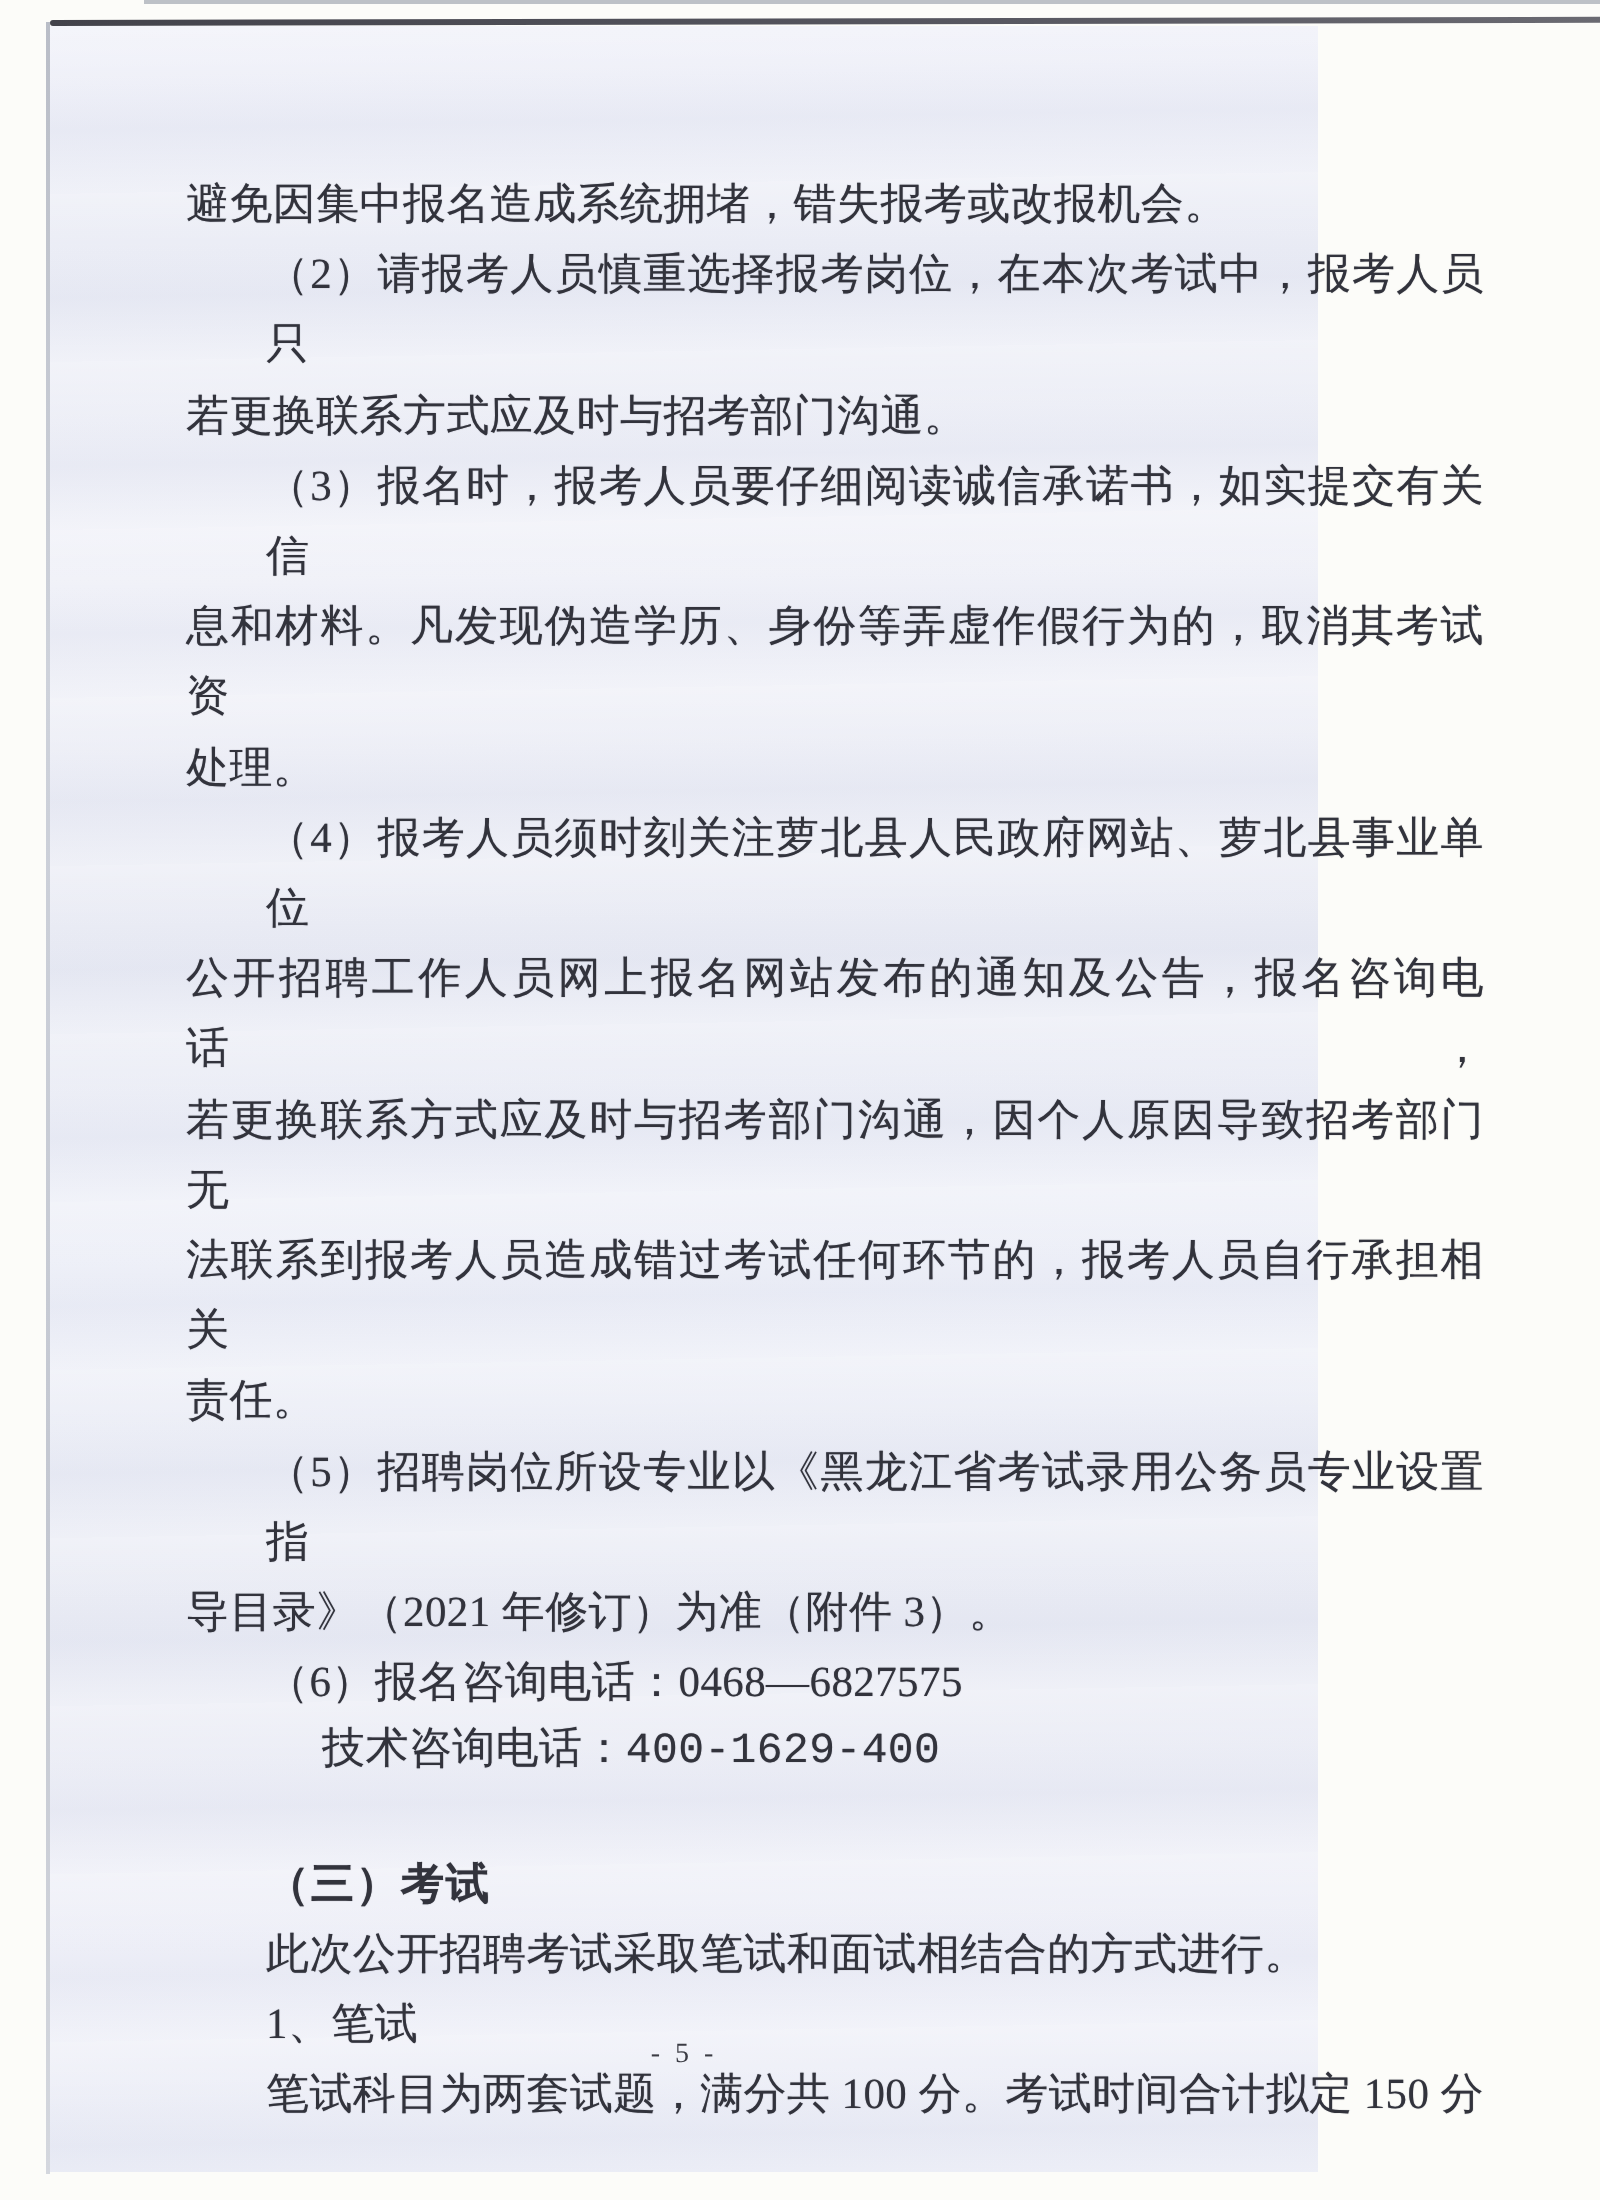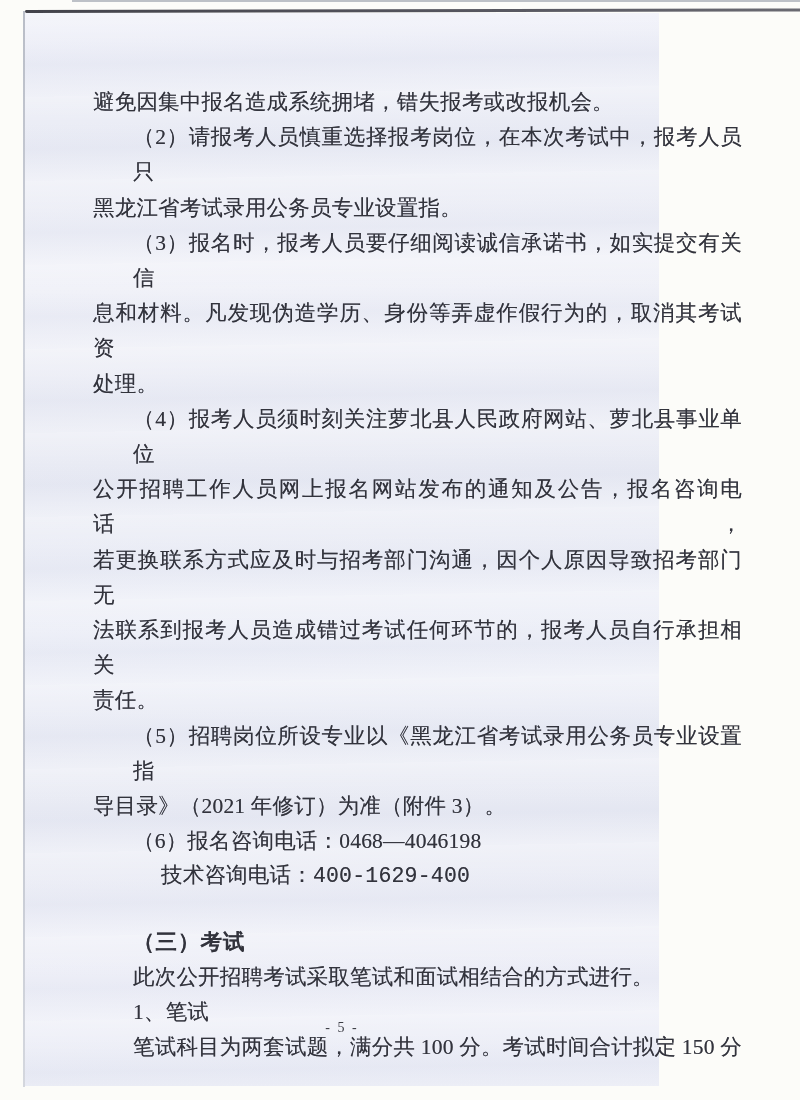--- a/index.html
+++ b/index.html
@@ -62,32 +62,32 @@
 </head>
 <body>
 
 <div class="page">
   <div class="top-faint-line"></div>
   <div class="paper">
     <div class="textblock">
 
     <div class="line">避免因集中报名造成系统拥堵，错失报考或改报机会。</div>
         <div class="line i1 fill">（2）请报考人员慎重选择报考岗位，在本次考试中，报考人员只</div>
-        <div class="line">黑龙江省考试录用公务员专业设置指。</div>
+        <div class="line">若更换联系方式应及时与招考部门沟通。</div>
         <div class="line i1 fill">（3）报名时，报考人员要仔细阅读诚信承诺书，如实提交有关信</div>
         <div class="line fill">息和材料。凡发现伪造学历、身份等弄虚作假行为的，取消其考试资</div>
         <div class="line">处理。</div>
         <div class="line i1 fill">（4）报考人员须时刻关注萝北县人民政府网站、萝北县事业单位</div>
         <div class="line fill">公开招聘工作人员网上报名网站发布的通知及公告，报名咨询电话，</div>
         <div class="line fill">若更换联系方式应及时与招考部门沟通，因个人原因导致招考部门无</div>
         <div class="line fill">法联系到报考人员造成错过考试任何环节的，报考人员自行承担相关</div>
         <div class="line">责任。</div>
         <div class="line i1 fill">（5）招聘岗位所设专业以《黑龙江省考试录用公务员专业设置指</div>
         <div class="line">导目录》（2021 年修订）为准（附件 3）。</div>
-        <div class="line i1">（6）报名咨询电话：0468—4046198</div>
+        <div class="line i1">（6）报名咨询电话：0468—6827575</div>
         <div class="line i2">技术咨询电话：400-1629-400</div>
         <div class="line i1 bold">（三）考试</div>
         <div class="line i1">此次公开招聘考试采取笔试和面试相结合的方式进行。</div>
         <div class="line i1">1、笔试</div>
         <div class="line i1 fill">笔试科目为两套试题，满分共 100 分。考试时间合计拟定 150 分</div>
       </div>
     <div class="footer">- 5 -</div>
   </div>
   <div class="top-dark-line"></div>
   <div class="left-edge-line"></div>

